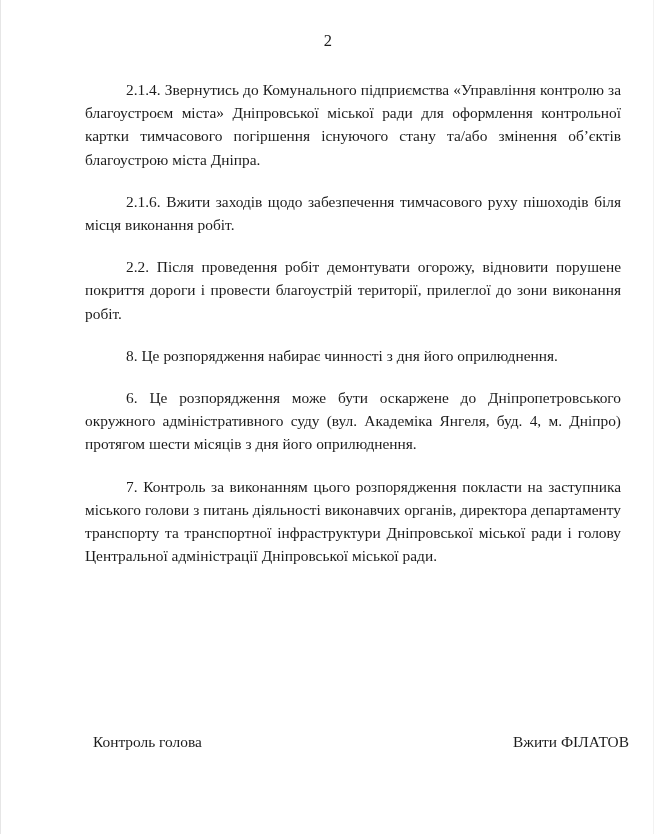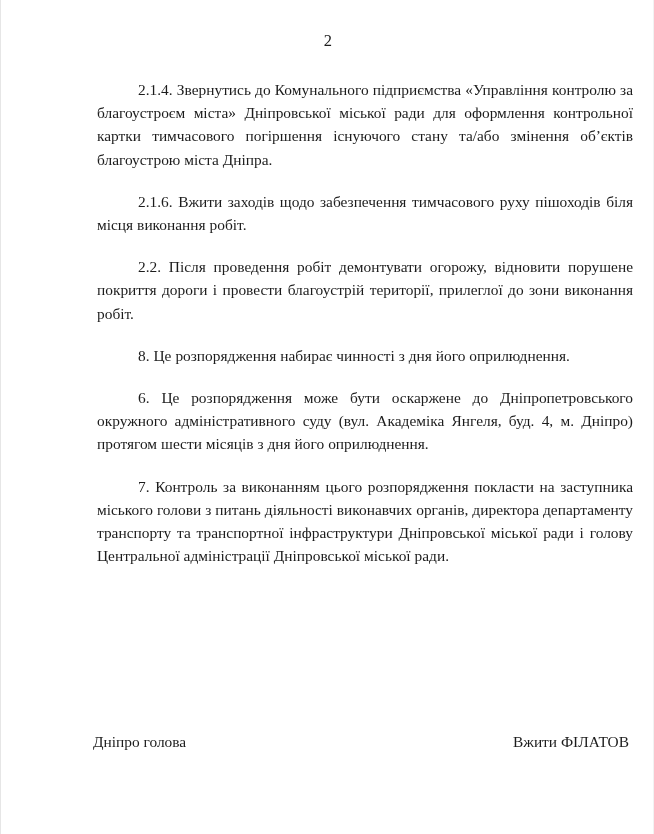--- a/index.html
+++ b/index.html
@@ -28,21 +28,21 @@
     left: 0;
     width: 654px;
     text-align: center;
     font-size: 16.5px;
     line-height: 1;
     color: #1c1c1c;
     letter-spacing: 0.2px;
   }
   .body-block {
     position: absolute;
-    left: 96px;
+    left: 84px;
     top: 78px;
     width: 536px;
   }
   p.para {
     margin: 0 0 19px 0;
     font-size: 15.4px;
     line-height: 23.2px;
     text-align: justify;
     text-indent: 41px;
     color: #1c1c1c;
@@ -77,17 +77,17 @@
   <div class="body-block">
     <p class="para">2.1.4. Звернутись до Комунального підприємства «Управління контролю за благоустроєм міста» Дніпровської міської ради для оформлення контрольної картки тимчасового погіршення існуючого стану та/або змінення об’єктів благоустрою міста Дніпра.</p>
     <p class="para">2.1.6. Вжити заходів щодо забезпечення тимчасового руху пішоходів біля місця виконання робіт.</p>
     <p class="para">2.2. Після проведення робіт демонтувати огорожу, відновити порушене покриття дороги і провести благоустрій території, прилеглої до зони виконання робіт.</p>
     <p class="para">8. Це розпорядження набирає чинності з дня його оприлюднення.</p>
     <p class="para">6. Це розпорядження може бути оскаржене до Дніпропетровського окружного адміністративного суду (вул. Академіка Янгеля, буд. 4, м. Дніпро) протягом шести місяців з дня його оприлюднення.</p>
     <p class="para">7. Контроль за виконанням цього розпорядження покласти на заступника міського голови з питань діяльності виконавчих органів, директора департа­менту транспорту та транспортної інфраструктури Дніпровської міської ради і голову Центральної адміністрації Дніпровської міської ради.</p>
   </div>
 
   <div class="signature-row">
-    <span class="sig-left">Дніпро голова</span>
+    <span class="sig-left">Контроль голова</span>
     <span class="sig-right">Вжити ФІЛАТОВ</span>
   </div>
 
 </div>
 
 </body></html>

